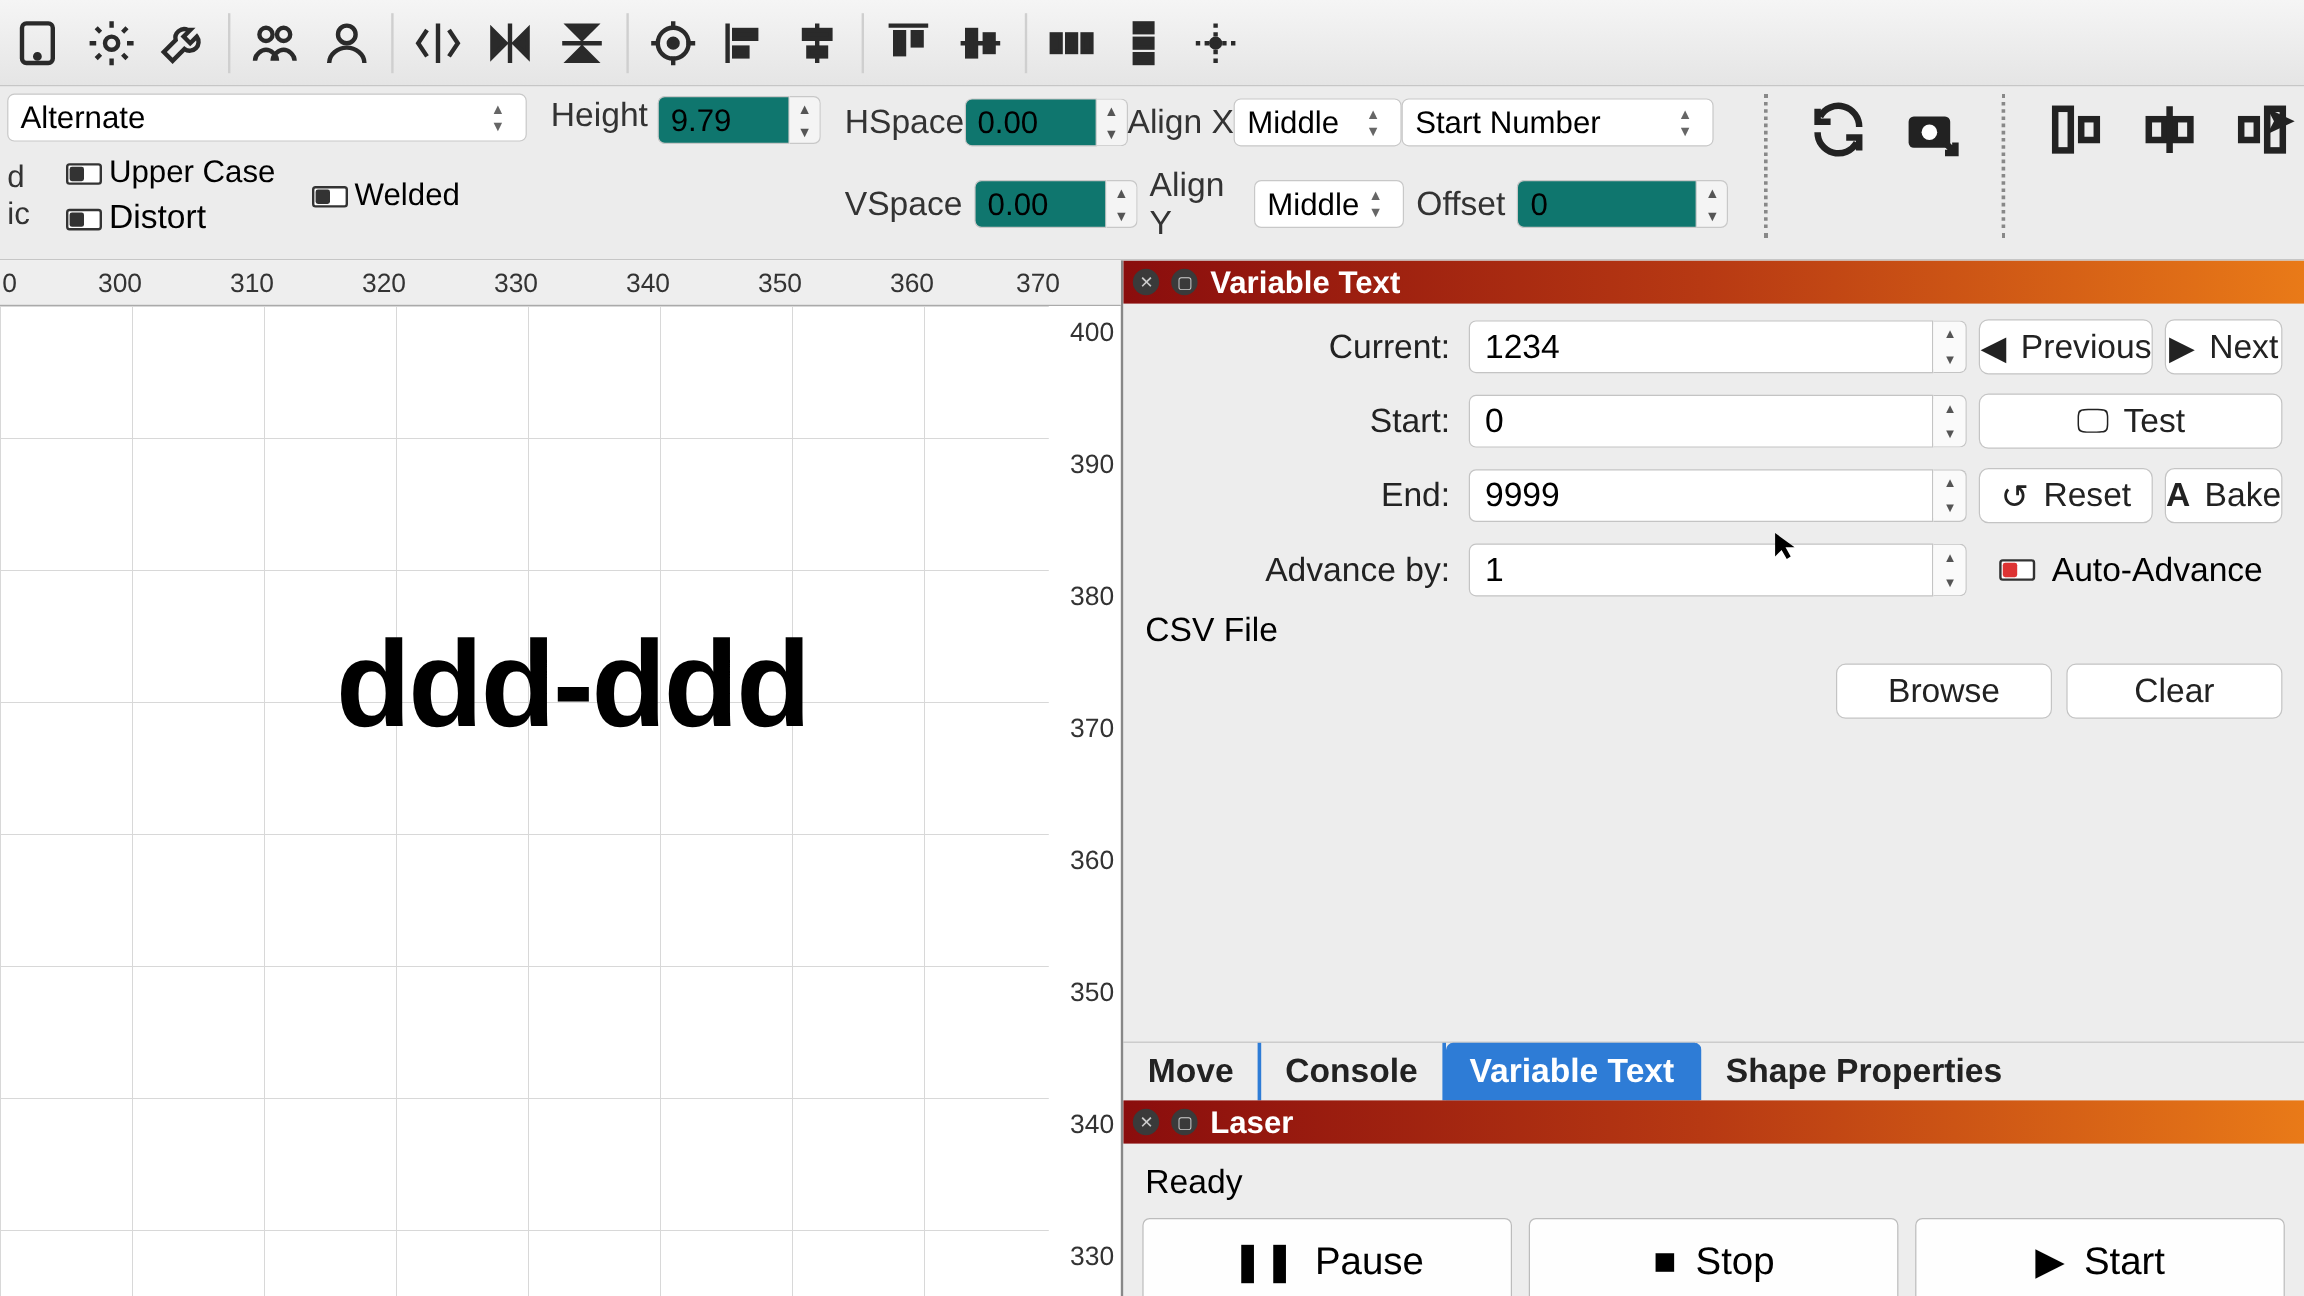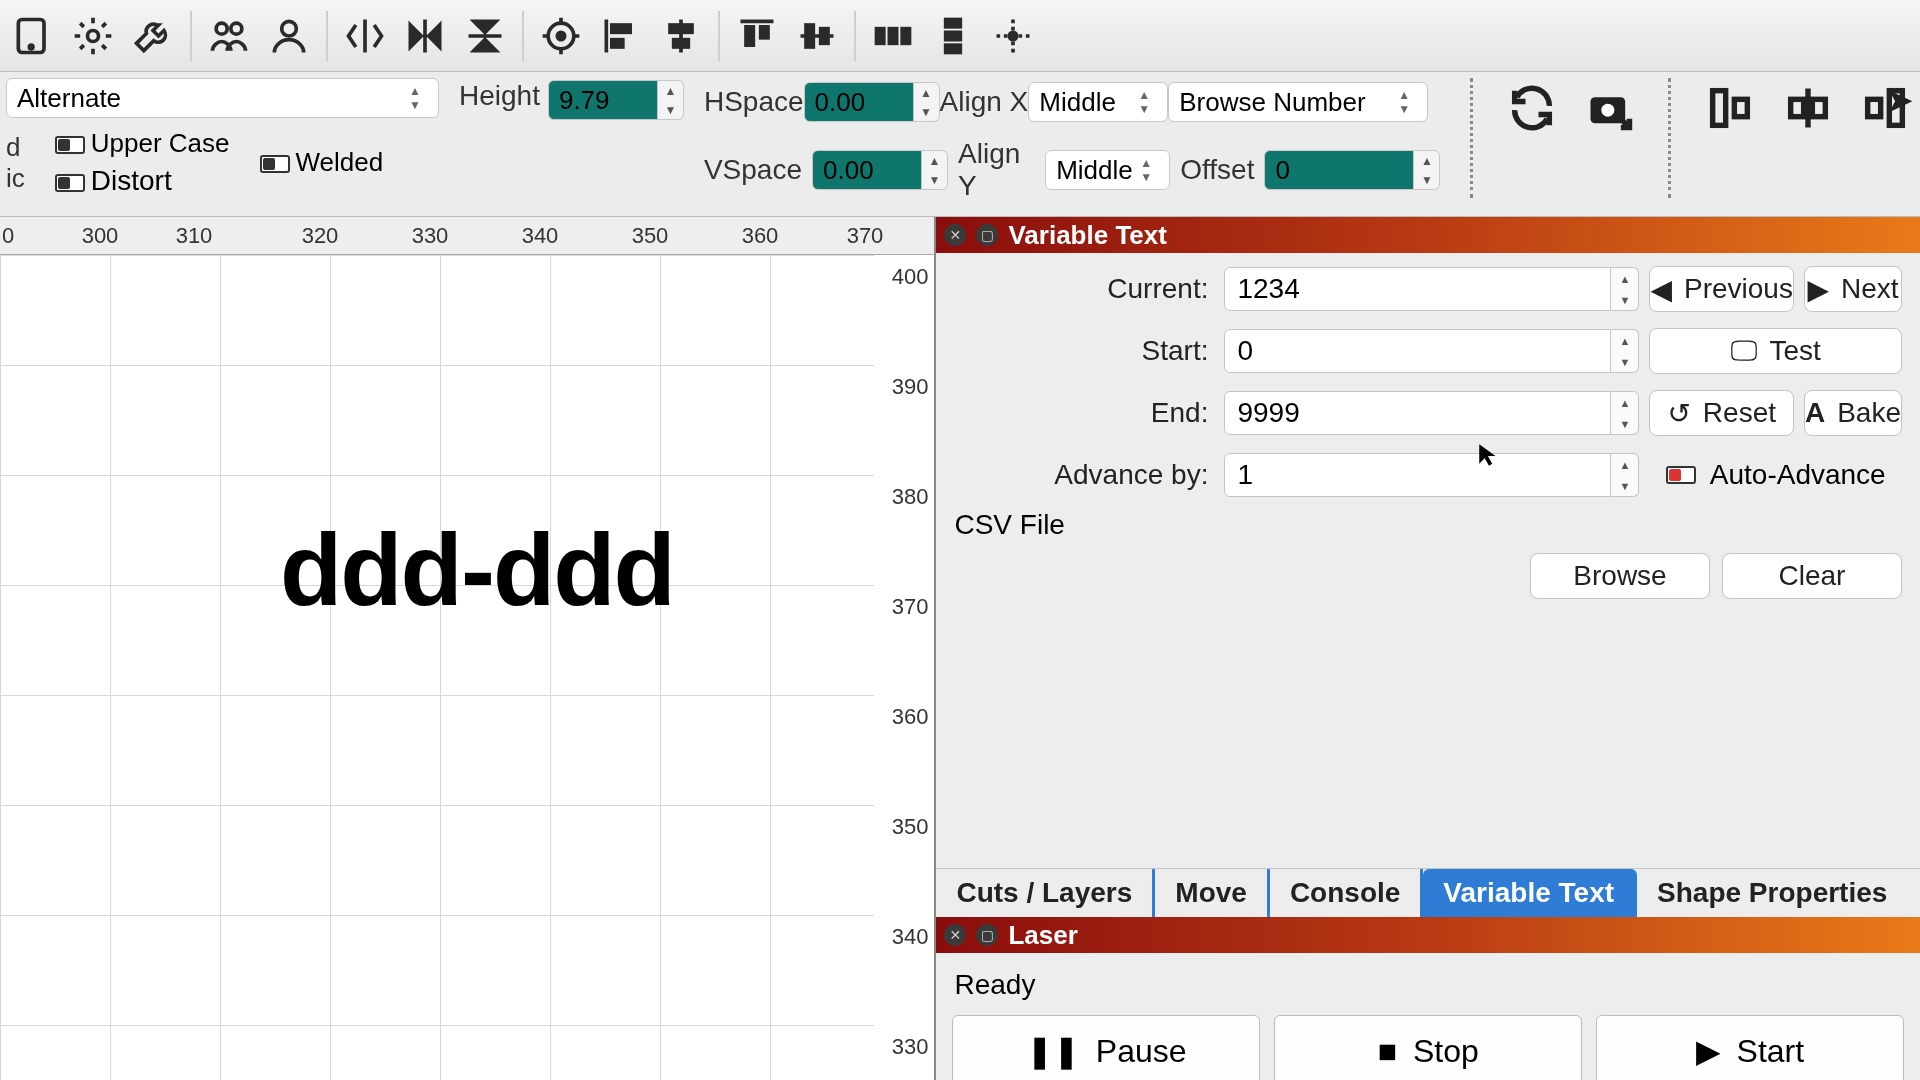--- a/index.html
+++ b/index.html
@@ -233,21 +233,21 @@
             <div>▲</div>
             <div>▼</div>
           </div>
         </div>
       <span class="opt-label">Align X</span>
       <div class="select" style="width:140px">
           <span>Middle</span>
           <span class="dd-arrows">▲<br>▼</span>
         </div>
       <div class="select" style="width:260px">
-          <span>Browse Number</span>
+          <span>Start Number</span>
           <span class="dd-arrows">▲<br>▼</span>
         </div>
     </div>
     <div style="display:flex;align-items:center;gap:10px">
       <span class="opt-label">VSpace</span>
       <div class="spin">
           <input value="0.00" style="">
           <div class="arrows">
             <div>▲</div>
             <div>▼</div>
@@ -306,21 +306,21 @@
 
   <div class="hdr-extra">➤</div>
 </div>
 
 <div class="main">
 
   <div class="canvas-area">
     <div class="ruler-top">
       <span class="tick" style="left:8px">0</span>
       <span class="tick" style="left:100px">300</span>
-      <span class="tick" style="left:194px">310</span>
+      <span class="tick" style="left:210px">310</span>
       <span class="tick" style="left:320px">320</span>
       <span class="tick" style="left:430px">330</span>
       <span class="tick" style="left:540px">340</span>
       <span class="tick" style="left:650px">350</span>
       <span class="tick" style="left:760px">360</span>
       <span class="tick" style="left:865px">370</span>
     </div>
     <div class="canvas-grid"></div>
     <div class="ruler-right">
       <span class="tick" style="top:22px">400</span>
@@ -414,21 +414,20 @@
           <div class="btn">
               <span>Clear</span>
             </div>
         </div>
       </div>
     </div>
 
     <div style="flex:1"></div>
 
     <div class="tabs">
-      <div class="tab">Cuts / Layers</div>
       <div class="tab">Move</div>
       <div class="tab">Console</div>
       <div class="tab active">Variable Text</div>
       <div class="tab">Shape Properties</div>
     </div>
 
     <div class="panel-header">
       <div class="ph-btn">✕</div>
       <div class="ph-btn">▢</div>
       <span class="ph-title">Laser</span>

